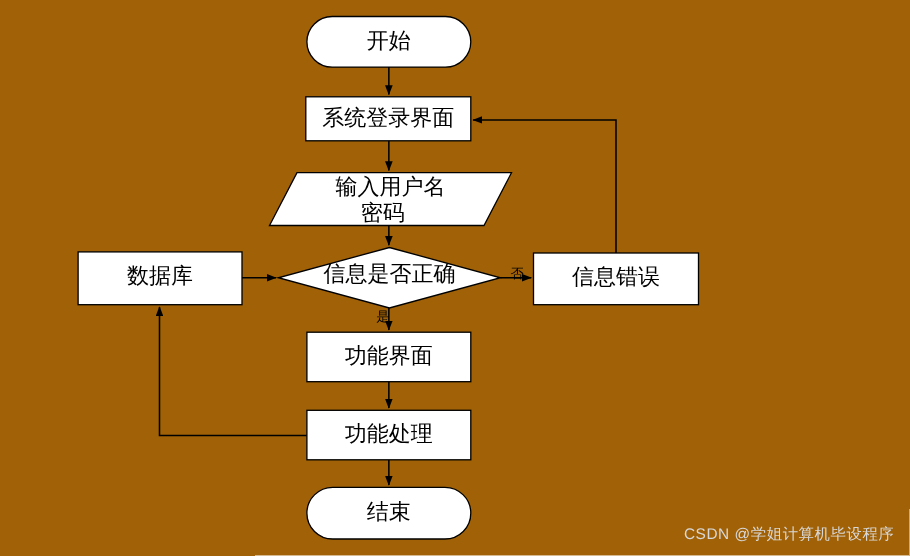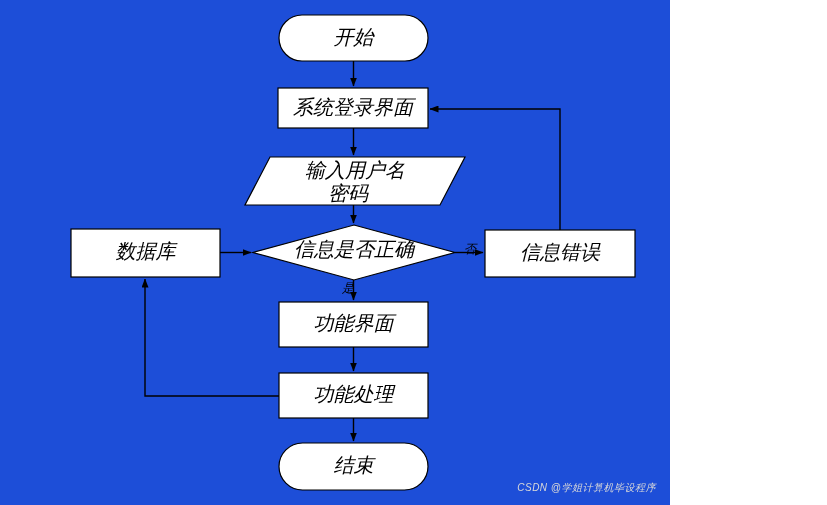--- a/index.html
+++ b/index.html
@@ -6,25 +6,24 @@
   html, body {
     margin: 0;
     padding: 0;
     background: #ffffff;
   }
   body {
     font-family: "Liberation Sans", "DejaVu Sans", sans-serif;
   }
   #canvas-wrap {
     position: relative;
-    width: 670px;
+    width: 827px;
     height: 505px;
-    background: #1d4ed8;
+    background: #a16207;
     overflow: hidden;
-    font-style: italic;
   }
   svg#flow-svg {
     position: absolute;
     left: 0;
     top: 0;
     width: 827px;
     height: 505px;
   }
   .node-shape {
     fill: #ffffff;
@@ -48,21 +47,21 @@
     font-size: 12px;
     fill: #000000;
     text-anchor: middle;
     dominant-baseline: middle;
   }
   .watermark-text {
     position: absolute;
     right: 14px;
     bottom: 10px;
     font-family: "Liberation Sans", "DejaVu Sans", sans-serif;
-    font-size: 10px;
+    font-size: 14px;
     color: #d8d8d8;
     letter-spacing: 0.5px;
     white-space: nowrap;
     user-select: none;
   }
 </style>
 </head>
 <body>
 
 <div id="canvas-wrap">

